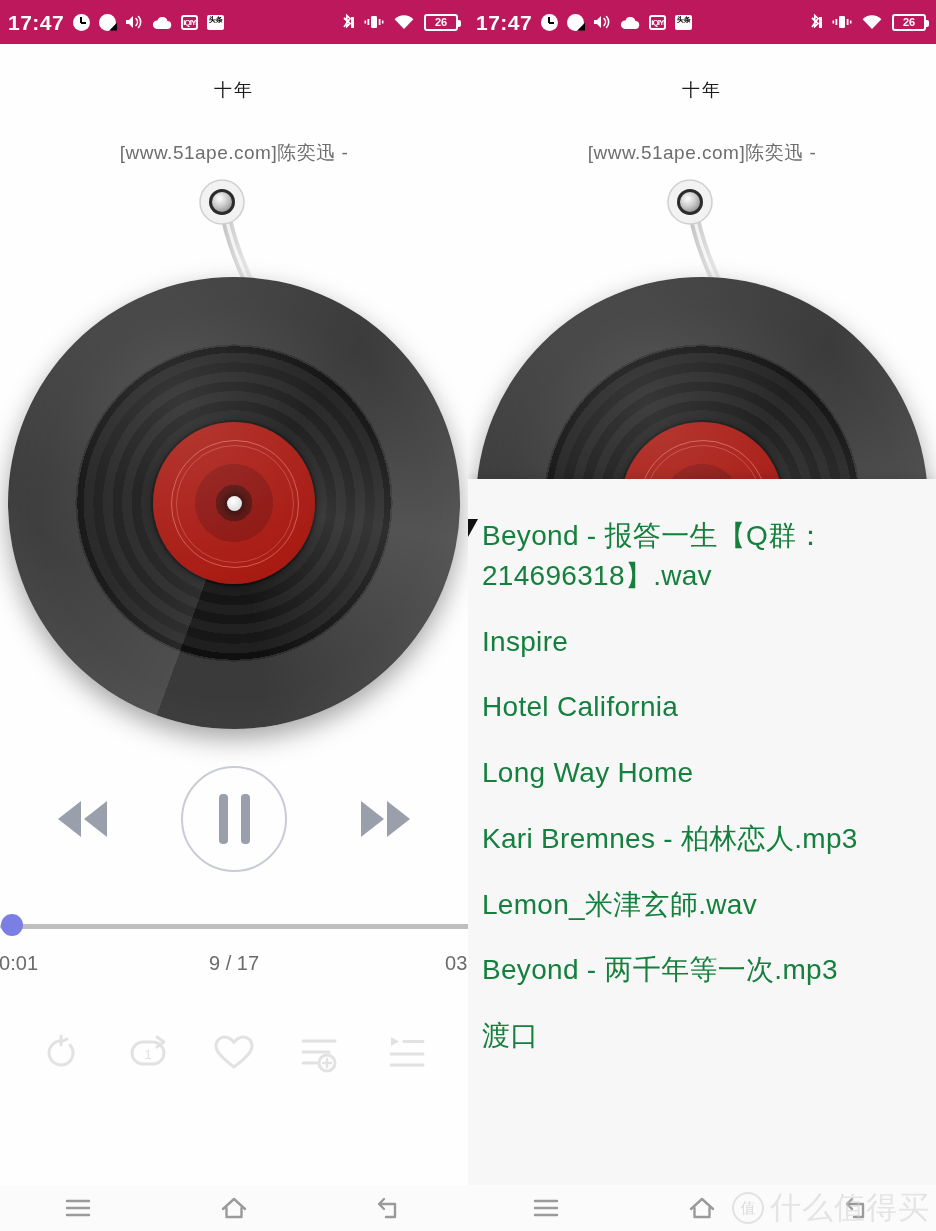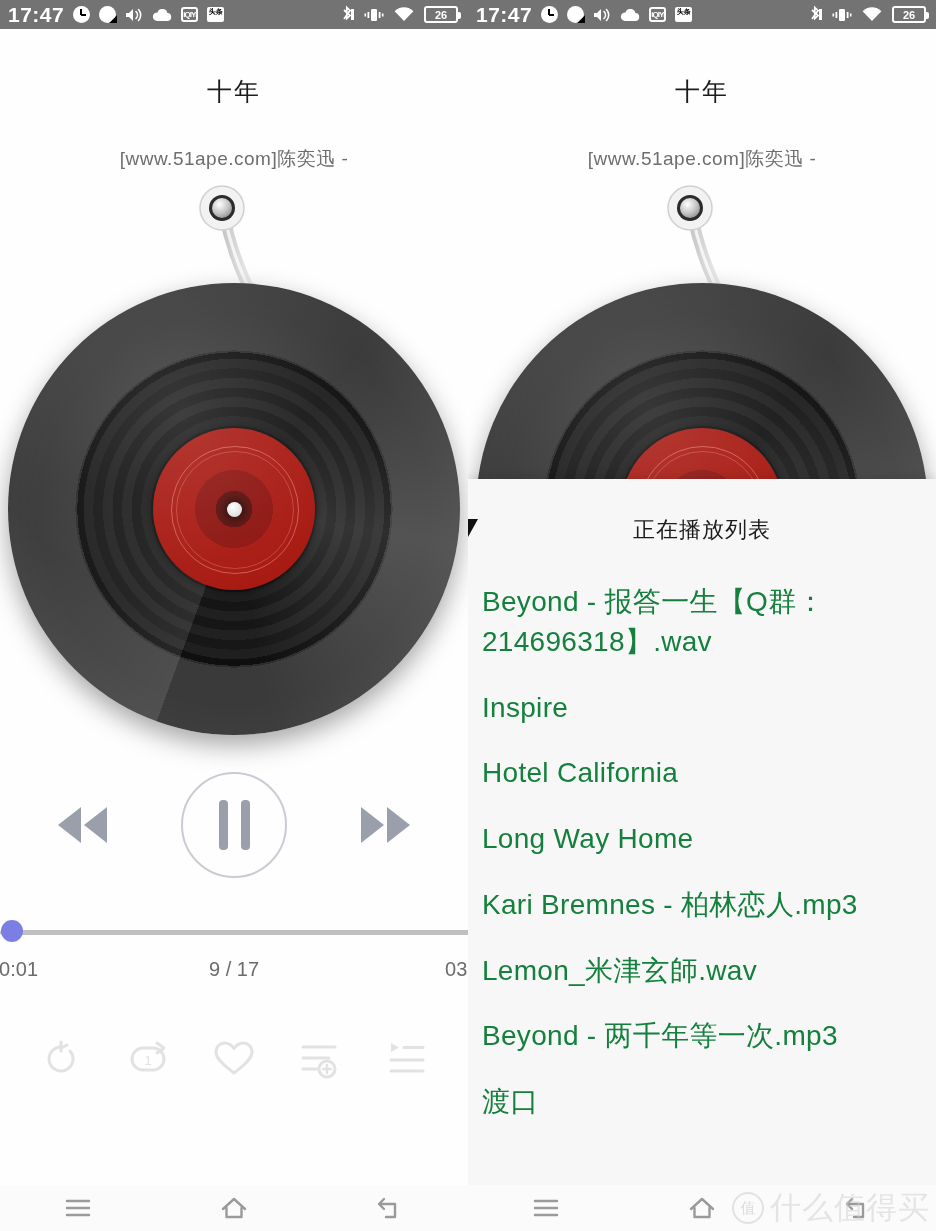--- a/index.html
+++ b/index.html
@@ -8,21 +8,21 @@
     background:#ffffff;
     font-family:"Liberation Sans","DejaVu Sans",sans-serif;
     overflow:hidden;
     position:relative;
   }
   .screen{position:absolute;top:0;left:0;width:936px;height:1231px;display:flex;}
   .pane{position:relative;width:468px;height:1231px;overflow:hidden;background:#fefefe;}
 
   
   .statusbar{
-    position:relative;height:29px;background:#737373;color:#fff;
+    position:relative;height:44px;background:#be185d;color:#fff;
     display:flex;align-items:center;padding:0 6px 0 6px;box-sizing:border-box;
   }
   .sb-time{font-size:21px;font-weight:bold;letter-spacing:0.5px;line-height:1;padding-left:2px;}
   .sb-left{display:flex;align-items:center;gap:9px;}
   .sb-spacer{flex:1;}
   .sb-right{display:flex;align-items:center;gap:10px;padding-right:4px;justify-content:space-between;}
   .ico{display:inline-block;position:relative;}
 
   
   .ic-clock{width:17px;height:17px;border-radius:50%;background:#fff;}
@@ -44,21 +44,21 @@
      font-size:7px;line-height:7px;text-align:center;font-weight:bold;overflow:hidden;padding-top:1px;box-sizing:border-box;}
   .ic-bt{width:13px;height:19px;}
   .ic-vib{width:20px;height:16px;}
   .ic-wifi{width:20px;height:15px;}
   .ic-batt{width:34px;height:17px;border:2px solid #fff;border-radius:3px;box-sizing:border-box;
      display:flex;align-items:center;justify-content:center;font-size:11px;color:#fff;font-weight:bold;position:relative;}
   .ic-batt:after{content:"";position:absolute;right:-5px;top:4px;width:3px;height:7px;background:#fff;border-radius:0 2px 2px 0;}
 
   
   .song-title{
-    text-align:center;font-size:25px;color:#1c1c1c;margin-top:46px;letter-spacing:2px;font-weight:400;
+    text-align:center;font-size:18px;color:#1c1c1c;margin-top:34px;letter-spacing:2px;font-weight:400;
   }
   .song-artist{
     text-align:center;font-size:19px;color:#6e6e6e;margin-top:38px;letter-spacing:0.5px;font-weight:300;
   }
 
   .vinyl-wrap{position:relative;width:468px;height:560px;margin-top:6px;}
   .tonearm{position:absolute;left:0;top:0;width:468px;height:300px;}
   .record{
     position:absolute;left:8px;top:105px;width:452px;height:452px;border-radius:50%;
     background:
@@ -395,21 +395,20 @@
         <path d="M370 236 L378 254" stroke="#d0231b" stroke-width="3" stroke-linecap="round"></path>
       </svg>
       <div class="record">
         <div class="label"></div>
         <div class="spindle"></div>
       </div>
     </div>
 
     <div class="overlay">
       <div class="ov-nub"></div>
-      <div class="ov-head">正在播放列表</div>
       <div class="ov-list">
         <div class="ov-item">Beyond - 报答一生【Q群：214696318】.wav</div>
         <div class="ov-item">Inspire</div>
         <div class="ov-item">Hotel California</div>
         <div class="ov-item">Long Way Home</div>
         <div class="ov-item">Kari Bremnes - 柏林恋人.mp3</div>
         <div class="ov-item">Lemon_米津玄師.wav</div>
         <div class="ov-item">Beyond - 两千年等一次.mp3</div>
         <div class="ov-item">渡口</div>
       </div>

